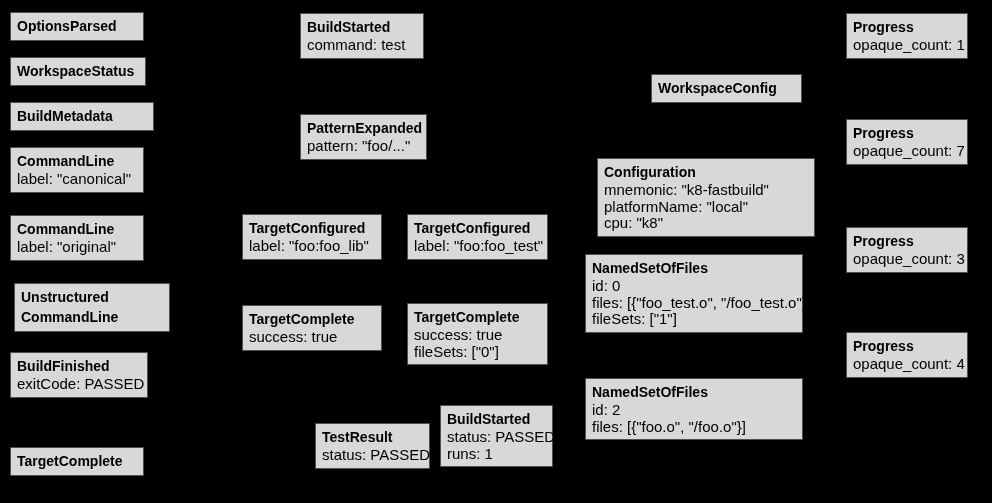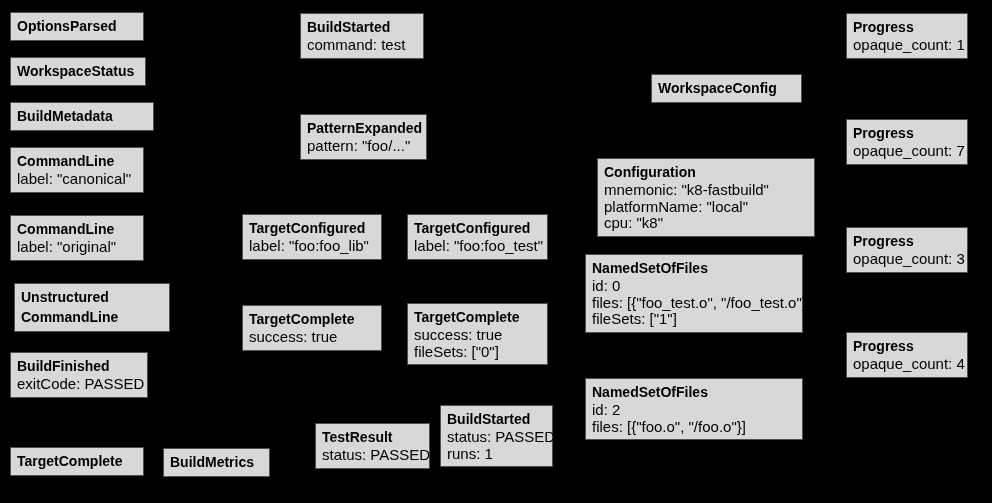--- a/index.html
+++ b/index.html
@@ -69,23 +69,20 @@
 
   <div class="node" style="left:10px;top:352px;width:138px">
     <div class="t">BuildFinished</div>
     <div class="a">exitCode: PASSED</div>
   </div>
 
   <div class="node" style="left:10px;top:447px;width:134px">
     <div class="t">TargetComplete</div>
   </div>
 
-  <div class="node" style="left:163px;top:448px;width:107px">
-    <div class="t">BuildMetrics</div>
-  </div>
 
   <div class="node" style="left:300px;top:13px;width:124px">
     <div class="t">BuildStarted</div>
     <div class="a">command: test</div>
   </div>
 
   <div class="node" style="left:300px;top:114px;width:127px">
     <div class="t">PatternExpanded</div>
     <div class="a">pattern: "foo/..."</div>
   </div>

